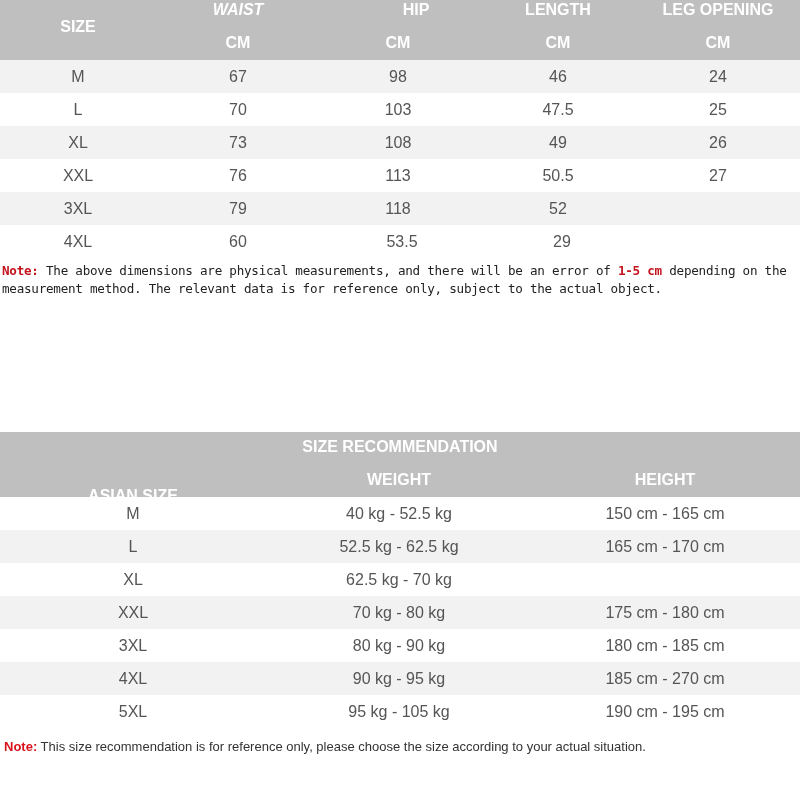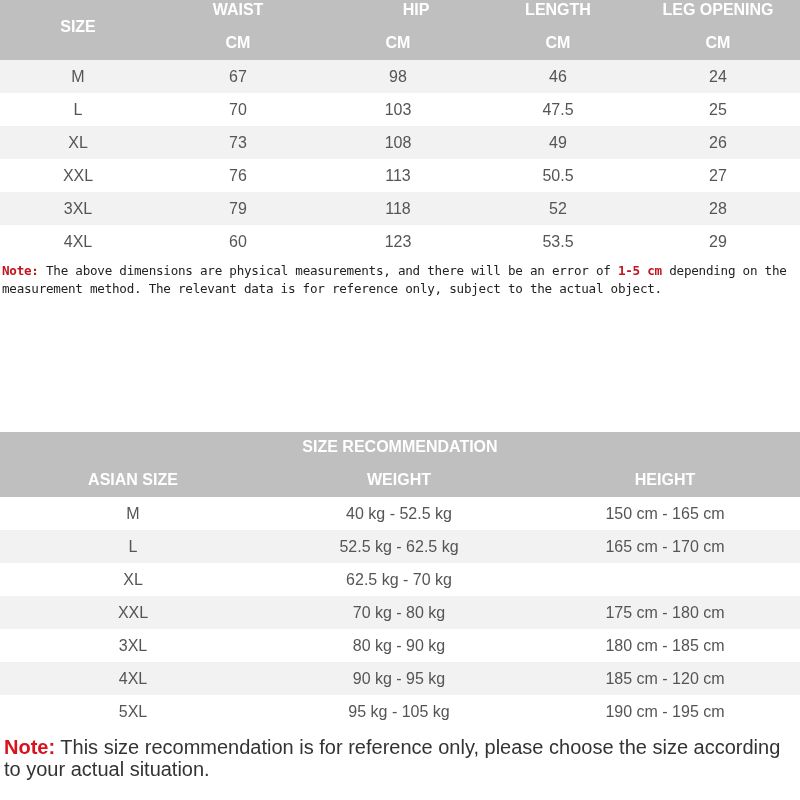--- a/index.html
+++ b/index.html
@@ -23,31 +23,31 @@
     .t2 { position: absolute; left: 0; top: 432px; width: 800px; }
     .t2-head { height: 65px; background: #bfbfbf; color: #ffffff; font-weight: bold; font-size: 16px; position: relative; }
     .t2-head .title { position: absolute; top: 6px; left: 0; width: 800px; text-align: center; }
     .t2-head .hcell { position: absolute; top: 39px; text-align: center; }
     .t2-row { height: 33px; display: flex; align-items: center; font-size: 16px; color: #555555; }
     .t2-row.alt { background: #f2f2f2; }
     .t2-row.plain { background: #ffffff; }
     .t2-row .c { text-align: center; }
 
     
-    .note2 { position: absolute; left: 4px; top: 736px; width: 790px; font-size: 20px; line-height: 22px; color: #333333; }
+    .note2 { position: absolute; left: 4px; top: 736px; width: 790px; font-size: 13px; line-height: 22px; color: #333333; }
     .note2 .red { color: #d9121b; font-weight: bold; }
   </style>
 </head>
 <body>
 
 <div class="t1">
   <div class="t1-head">
     <div class="hcell" style="left:0;width:156px;top:18px;">SIZE</div>
 
-    <div class="hcell" style="left:158px;top:1px;">WAIST</div>
+    <div class="hcell" style="left:158px;top:1px;font-style:italic;">WAIST</div>
     <div class="hcell" style="left:158px;top:34px;">CM</div>
 
     <div class="hcell" style="left:336px;top:1px;">HIP</div>
     <div class="hcell" style="left:318px;top:34px;">CM</div>
 
     <div class="hcell" style="left:478px;top:1px;">LENGTH</div>
     <div class="hcell" style="left:478px;top:34px;">CM</div>
 
     <div class="hcell" style="left:618px;width:200px;top:1px;">LEG OPENING</div>
     <div class="hcell" style="left:638px;top:34px;">CM</div>
@@ -79,39 +79,37 @@
     <div class="c" style="width:164px">76</div>
     <div class="c" style="width:156px">113</div>
     <div class="c" style="width:164px">50.5</div>
     <div class="c" style="width:156px">27</div>
   </div>
   <div class="t1-row alt">
     <div class="c" style="width:156px">3XL</div>
     <div class="c" style="width:164px">79</div>
     <div class="c" style="width:156px">118</div>
     <div class="c" style="width:164px">52</div>
-    <div class="c" style="width:156px">28</div>
   </div>
   <div class="t1-row plain">
     <div class="c" style="width:156px">4XL</div>
     <div class="c" style="width:164px">60</div>
-    <div class="c" style="width:156px">123</div>
     <div class="c" style="width:164px">53.5</div>
     <div class="c" style="width:156px">29</div>
   </div>
 </div>
 
 <div class="note1">
   <span class="red">Note:</span><span> The above dimensions are physical measurements, and there will be an error of </span><span class="red">1-5 cm</span><span> depending on the measurement method. The relevant data is for reference only, subject to the actual object.</span>
 </div>
 
 <div class="t2">
   <div class="t2-head">
     <div class="title">SIZE RECOMMENDATION</div>
-    <div class="hcell" style="left:0;width:266px;">ASIAN SIZE</div>
+    <div class="hcell" style="left:0;width:266px;margin-top:16px;">ASIAN SIZE</div>
     <div class="hcell" style="left:532px;width:266px;">HEIGHT</div>
     <div class="hcell" style="left:266px;width:266px;">WEIGHT</div>
   </div>
 
   <div class="t2-row plain">
     <div class="c" style="width:266px">M</div>
     <div class="c" style="width:266px">40 kg - 52.5 kg</div>
     <div class="c" style="width:266px">150 cm - 165 cm</div>
   </div>
   <div class="t2-row alt">
@@ -129,21 +127,21 @@
     <div class="c" style="width:266px">175 cm - 180 cm</div>
   </div>
   <div class="t2-row plain">
     <div class="c" style="width:266px">3XL</div>
     <div class="c" style="width:266px">80 kg - 90 kg</div>
     <div class="c" style="width:266px">180 cm - 185 cm</div>
   </div>
   <div class="t2-row alt">
     <div class="c" style="width:266px">4XL</div>
     <div class="c" style="width:266px">90 kg - 95 kg</div>
-    <div class="c" style="width:266px">185 cm - 120 cm</div>
+    <div class="c" style="width:266px">185 cm - 270 cm</div>
   </div>
   <div class="t2-row plain">
     <div class="c" style="width:266px">5XL</div>
     <div class="c" style="width:266px">95 kg - 105 kg</div>
     <div class="c" style="width:266px">190 cm - 195 cm</div>
   </div>
 </div>
 
 <div class="note2">
   <span class="red">Note:</span><span> This size recommendation is for reference only, please choose the size according to your actual situation.</span>

